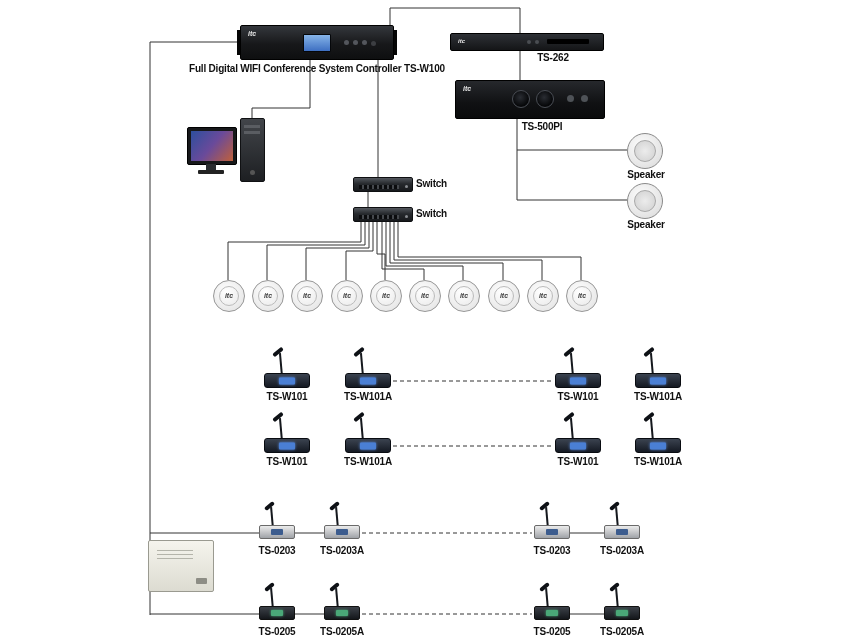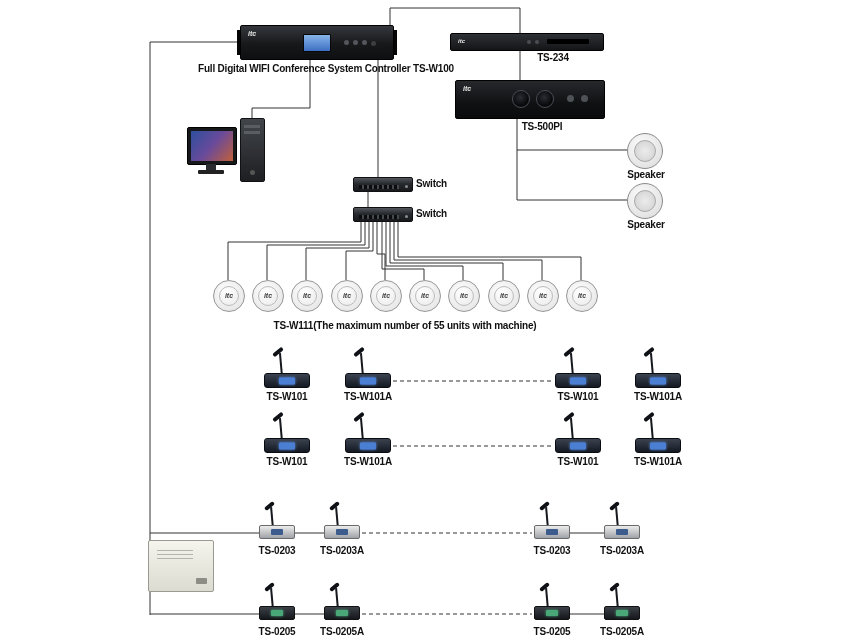--- a/index.html
+++ b/index.html
@@ -105,28 +105,28 @@
     <polyline class="dash" points="393,446 553,446"></polyline>
     <polyline class="dash" points="362,533 532,533"></polyline>
     <polyline class="dash" points="362,614 532,614"></polyline>
   </svg>
 
   <div id="controller" class="rack">
     <span class="brand">itc</span>
     <div class="lcd"></div>
     <div class="dots"></div>
   </div>
-  <div class="lbl nowrap" style="left:198px;top:63px;width:244px;">Full Digital WIFI Conference System Controller TS-W100</div>
+  <div class="lbl nowrap" style="left:189px;top:63px;width:244px;">Full Digital WIFI Conference System Controller TS-W100</div>
 
   <div id="ts234" class="rack">
     <span class="brand">itc</span>
     <div class="slot"></div>
     <div class="led"></div>
   </div>
-  <div class="lbl" style="left:518px;top:52px;width:70px;">TS-234</div>
+  <div class="lbl" style="left:518px;top:52px;width:70px;">TS-262</div>
 
   <div id="amp" class="rack">
     <span class="brand">itc</span>
     <div class="meter m1"></div>
     <div class="meter m2"></div>
     <div class="knob k1"></div>
     <div class="knob k2"></div>
   </div>
   <div class="lbl" style="left:507px;top:121px;width:70px;">TS-500PI</div>
 
@@ -173,21 +173,20 @@
     </div>
   <div class="apc" style="left:488px;">
       <span>itc</span>
     </div>
   <div class="apc" style="left:527px;">
       <span>itc</span>
     </div>
   <div class="apc" style="left:566px;">
       <span>itc</span>
     </div>
-  <div class="lbl nowrap" style="left:255px;top:320px;width:300px;">TS-W111(The maximum number of 55 units with machine)</div>
 
   <div class="mic mic-w" style="left:263px;top:348px;">
       <div class="cap"></div>
       <div class="neck"></div>
       <div class="base">
         <div class="scr"></div>
       </div>
     </div>
   <div class="mic mic-w" style="left:344px;top:348px;">
       <div class="cap"></div>

